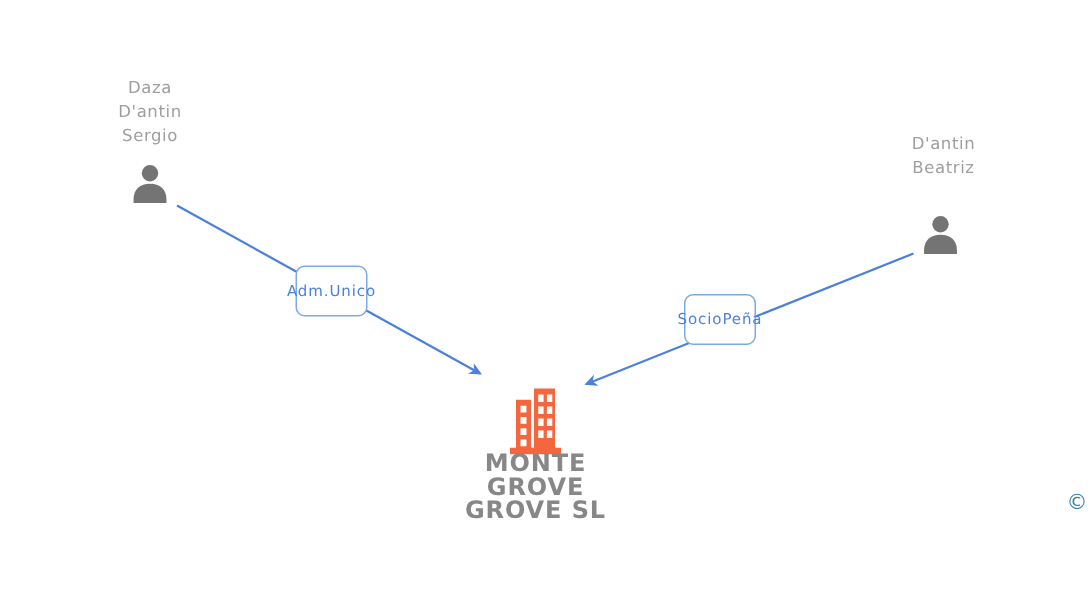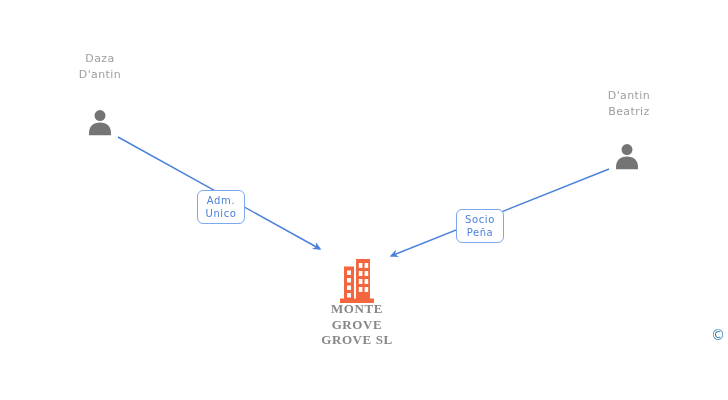--- a/index.html
+++ b/index.html
@@ -48,43 +48,41 @@
     width: 34px;
     height: 45px;
   }
   .company-label {
     position: absolute;
     left: 287px;
     top: 301px;
     width: 140px;
     text-align: center;
     font-weight: bold;
-    font-size: 13px;
+    font-size: 16px;
     line-height: 15.5px;
     color: #878787;
     letter-spacing: 0.6px;
-    font-family: Liberation Serif, serif;
   }
   .edge-box {
     position: absolute;
     box-sizing: border-box;
     width: 48px;
     height: 34px;
     background: #ffffff;
     border: 1.5px solid #7da9ea;
     border-radius: 6px;
     display: flex;
-    flex-direction: column;
+    flex-direction: row;
     justify-content: center;
     align-items: center;
     font-size: 10px;
     line-height: 13px;
     color: #4c81da;
     letter-spacing: 0.6px;
-    margin-top: 13px;
   }
   .edge-box-adm { left: 197px; top: 177px; }
   .edge-box-socio { left: 456px; top: 196px; }
   .footer-logo {
     position: absolute;
     right: 3px;
     bottom: 4px;
     display: flex;
     align-items: center;
     gap: 5px;
@@ -115,20 +113,21 @@
       </marker>
     </defs>
     <line x1="118" y1="137" x2="320" y2="249" stroke="#4c81da" stroke-width="1.5" marker-end="url(#arrowhead)"></line>
     <line x1="609" y1="169" x2="391" y2="256" stroke="#4c81da" stroke-width="1.5" marker-end="url(#arrowhead)"></line>
   </svg>
 
   <div class="node">
     <div class="person-label person-label-left">
       <div>Daza</div>
       <div>D'antin</div>
+      <div>Sergio</div>
     </div>
     <div class="person-icon-box person-icon-left">
       <svg width="28" height="28" viewBox="0 0 24 24" xmlns="http://www.w3.org/2000/svg">
         <circle cx="12" cy="5.6" r="4.7"></circle>
         <path d="M12 11.6 C 6.3 11.6 2.6 14.9 2.6 20.4 L2.6 22.5 L21.4 22.5 L21.4 20.4 C 21.4 14.9 17.7 11.6 12 11.6 Z"></path>
       </svg>
     </div>
   </div>
 
   <div class="node">

